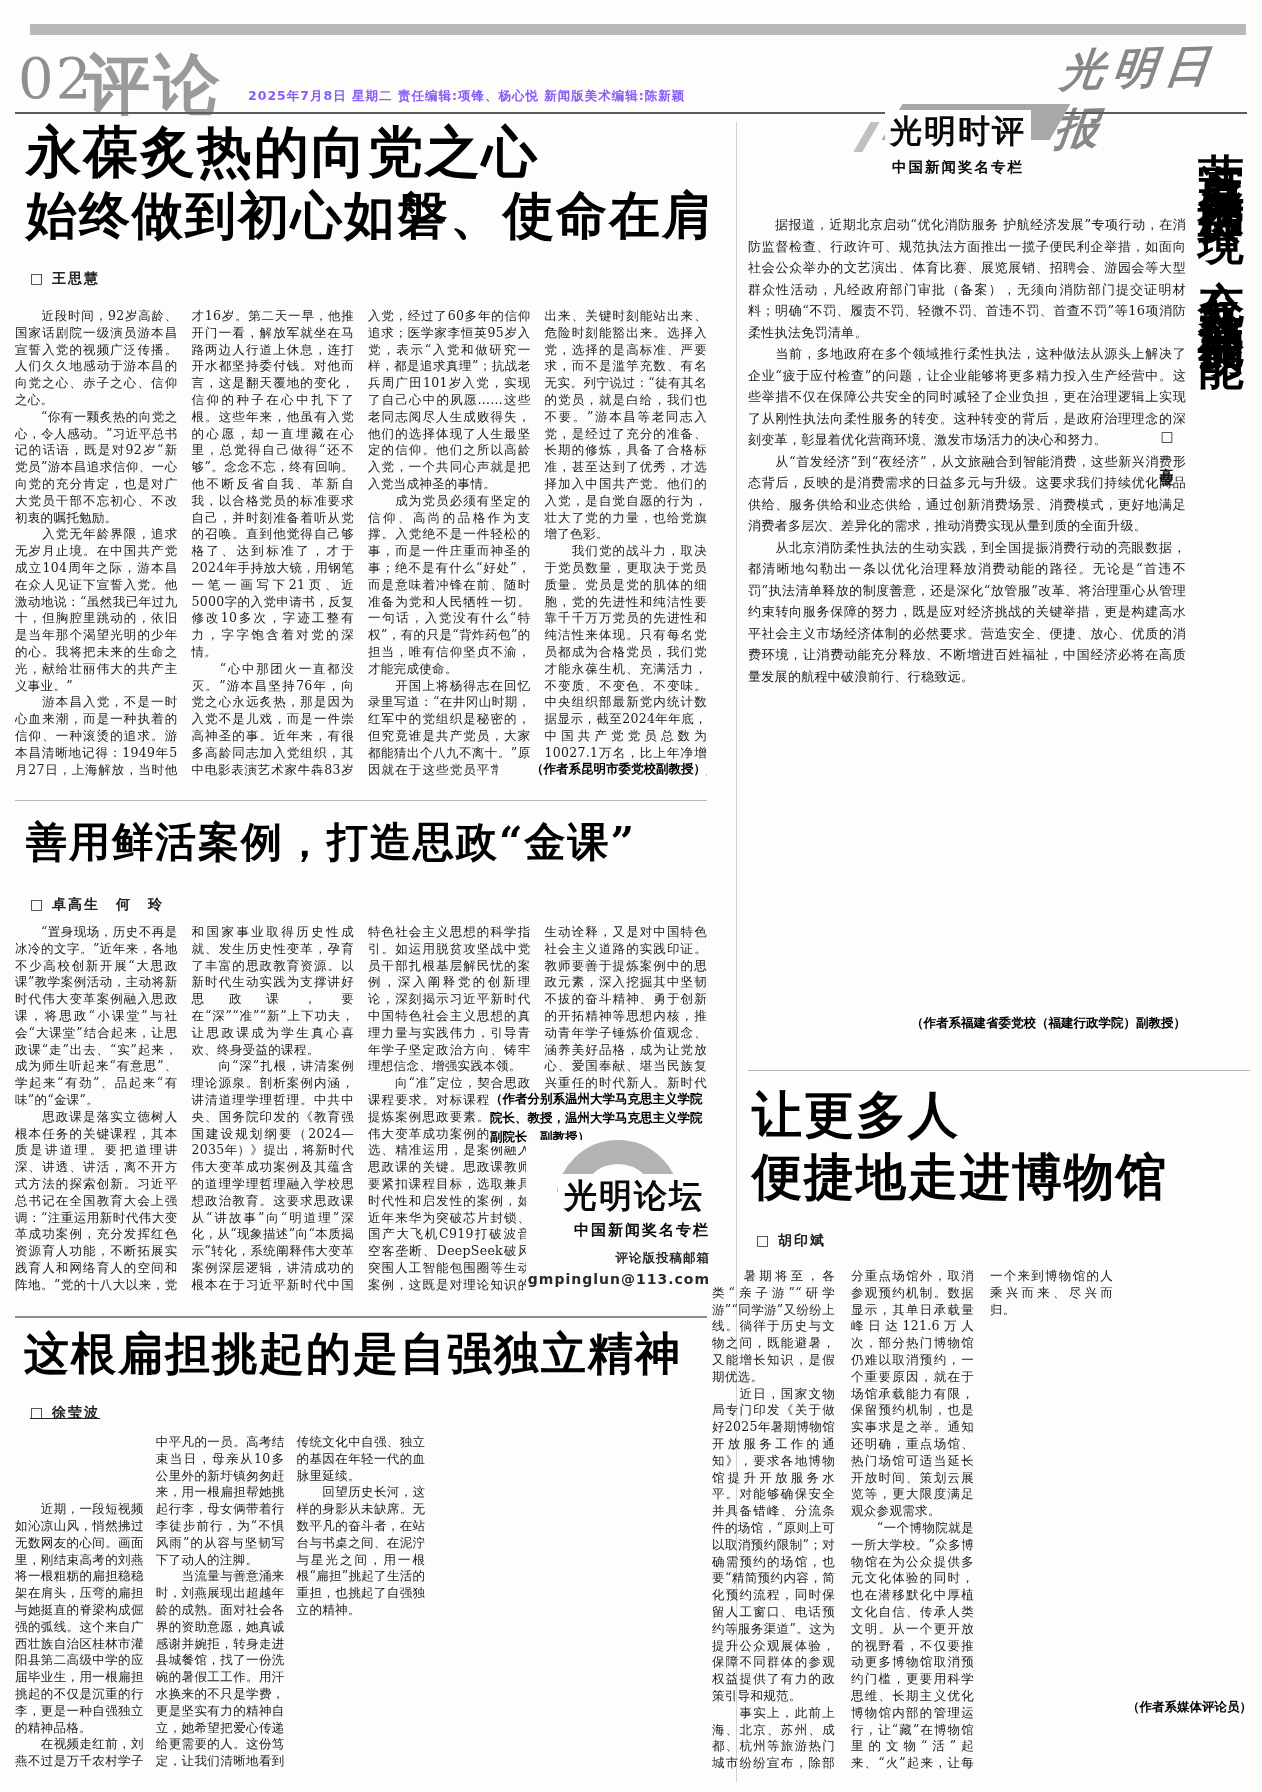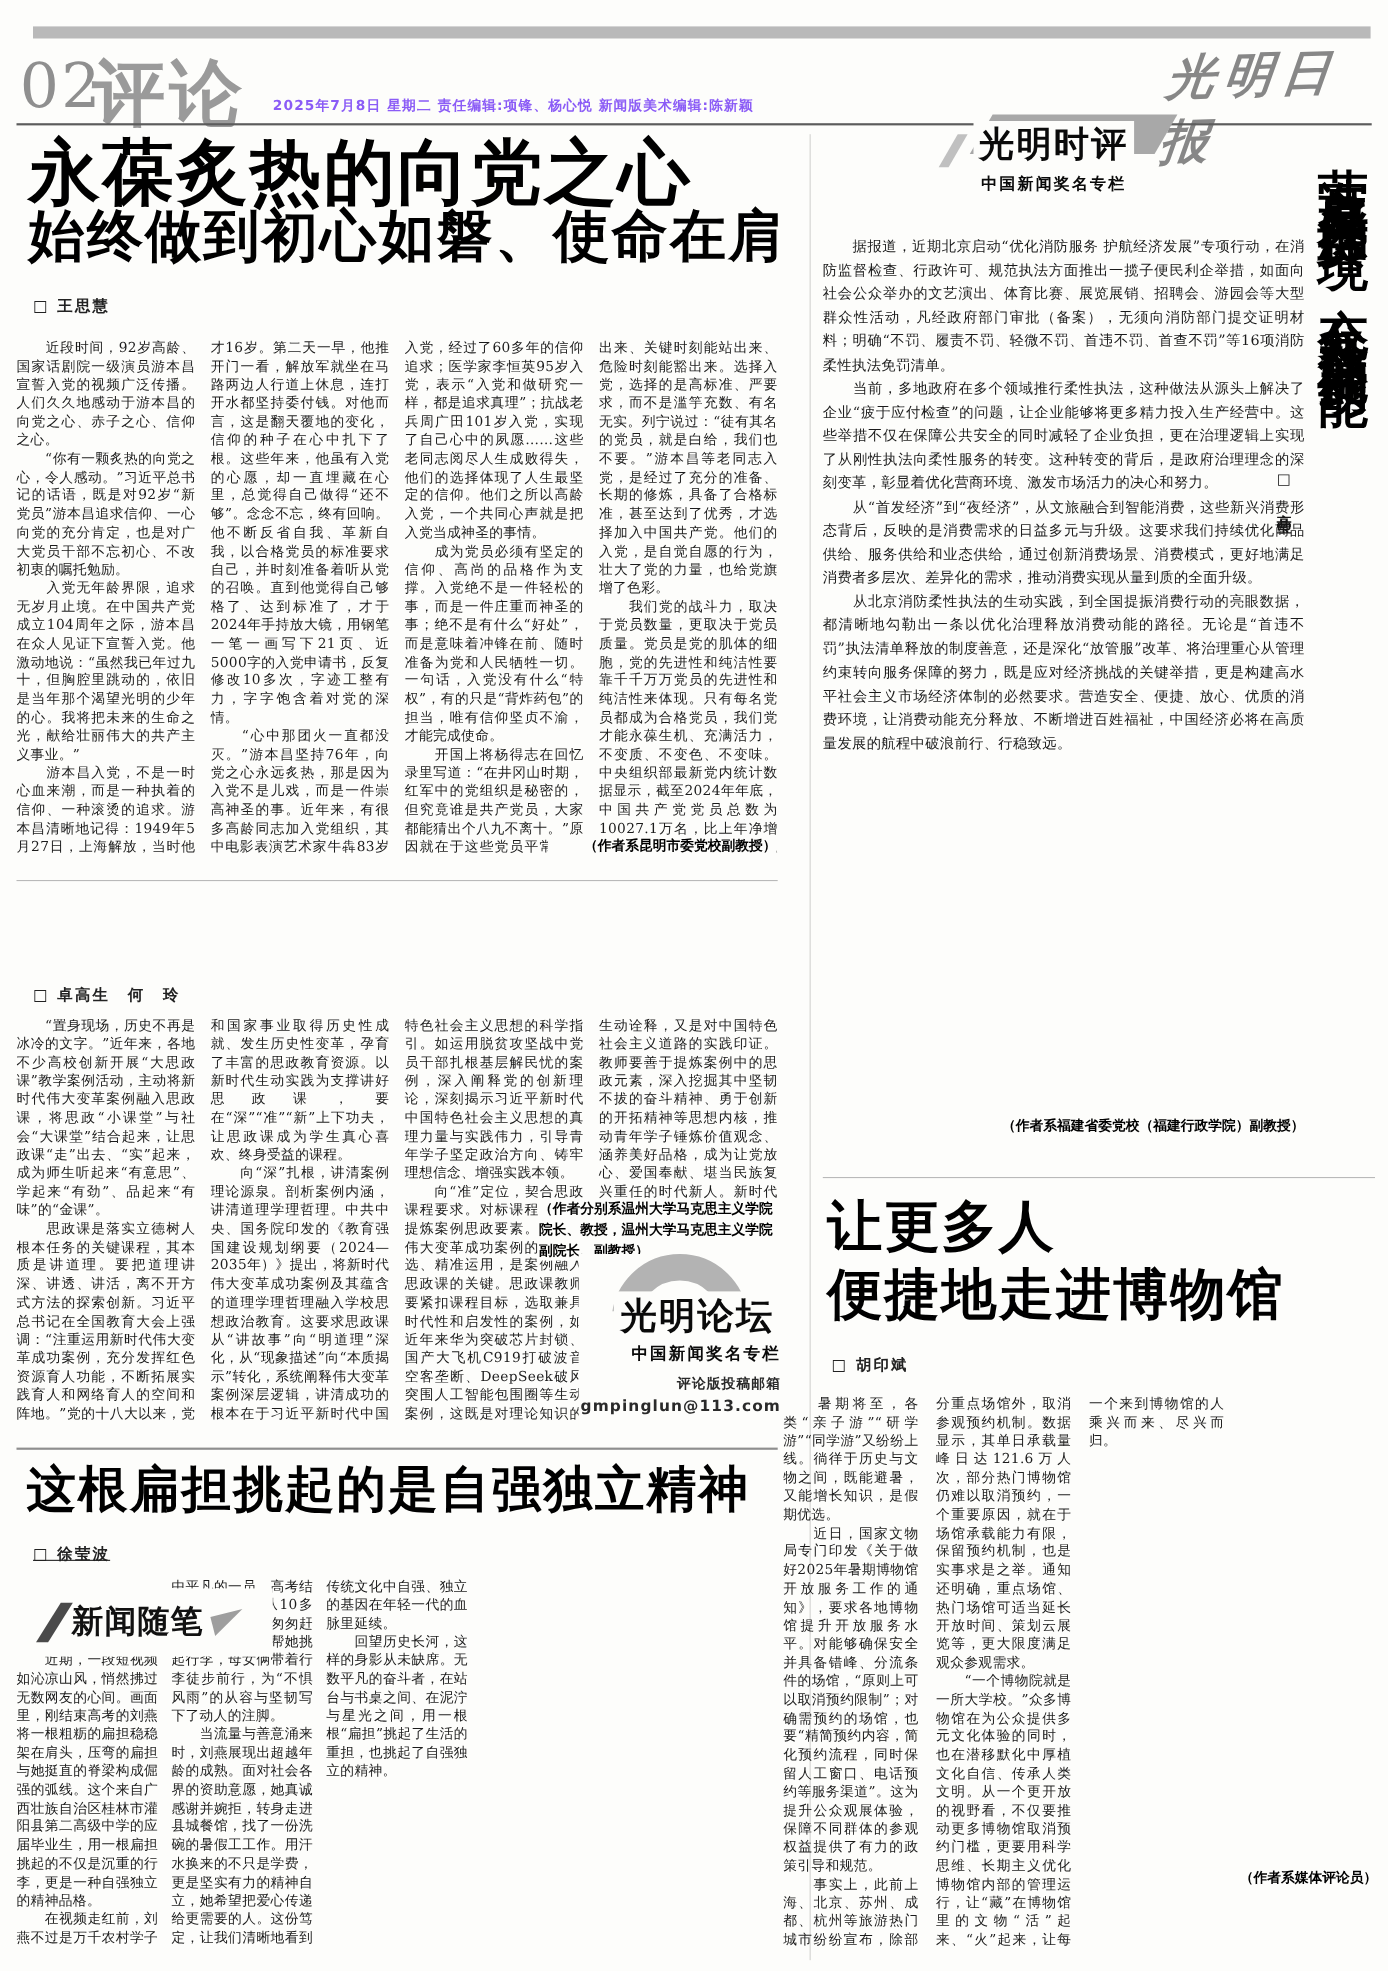--- a/index.html
+++ b/index.html
@@ -18,21 +18,21 @@
   .headrule{left:15px;top:112px;width:1232px;height:2px;background:#5c5c5c;}
   .vrule{left:736px;top:122px;width:1px;height:1660px;background:#d2d2d0;}
   
   .hl{font-weight:900;color:#000;line-height:1.08;letter-spacing:2px;}
   .byline{font-size:14px;font-weight:600;color:#222;letter-spacing:2px;text-align:right;}
   .bodytxt{font-size:12.5px;line-height:16.8px;letter-spacing:0.3px;color:#1b1b1b;overflow:hidden;column-fill:auto;}
   .attr{font-family:"DejaVu Sans","Liberation Sans",sans-serif;font-size:12.5px;font-weight:700;
         color:#000;background:#fdfdfb;line-height:1.5;}
   .divider{height:1px;background:#b9b9b9;}
   
-  .a1h1{left:26px;top:122px;font-size:65px;text-align:right;}
+  .a1h1{left:26px;top:122px;font-size:55px;text-align:right;}
   .a1h2{left:26px;top:188px;font-size:51px;}
   .a1by{left:30px;top:270px;}
   .a1body{left:15px;top:308px;width:692px;height:482px;column-count:4;column-gap:14px;}
   .a1attr{left:498px;top:760px;width:208px;text-align:right;}
   .div1{left:15px;top:800px;width:692px;}
   
   .a2h{left:26px;top:820px;font-size:41px;}
   .a2by{left:30px;top:896px;}
   .a2body{left:15px;top:924px;width:692px;height:384px;column-count:4;column-gap:14px;}
   .a2attr{left:490px;top:1090px;width:218px;text-align:left;}
@@ -99,20 +99,21 @@
 　　入党无年龄界限，追求无岁月止境。在中国共产党成立104周年之际，游本昌在众人见证下宣誓入党。他激动地说：“虽然我已年过九十，但胸腔里跳动的，依旧是当年那个渴望光明的少年的心。我将把未来的生命之光，献给壮丽伟大的共产主义事业。”
 　　游本昌入党，不是一时心血来潮，而是一种执着的信仰、一种滚烫的追求。游本昌清晰地记得：1949年5月27日，上海解放，当时他才16岁。第二天一早，他推开门一看，解放军就坐在马路两边人行道上休息，连打开水都坚持委付钱。对他而言，这是翻天覆地的变化，信仰的种子在心中扎下了根。这些年来，他虽有入党的心愿，却一直埋藏在心里，总觉得自己做得“还不够”。念念不忘，终有回响。他不断反省自我、革新自我，以合格党员的标准要求自己，并时刻准备着听从党的召唤。直到他觉得自己够格了、达到标准了，才于2024年手持放大镜，用钢笔一笔一画写下21页、近5000字的入党申请书，反复修改10多次，字迹工整有力，字字饱含着对党的深情。
 　　“心中那团火一直都没灭。”游本昌坚持76年，向党之心永远炙热，那是因为入党不是儿戏，而是一件崇高神圣的事。近年来，有很多高龄同志加入党组织，其中电影表演艺术家牛犇83岁入党，经过了60多年的信仰追求；医学家李恒英95岁入党，表示“入党和做研究一样，都是追求真理”；抗战老兵周广田101岁入党，实现了自己心中的夙愿……这些老同志阅尽人生成败得失，他们的选择体现了人生最坚定的信仰。他们之所以高龄入党，一个共同心声就是把入党当成神圣的事情。
 　　成为党员必须有坚定的信仰、高尚的品格作为支撑。入党绝不是一件轻松的事，而是一件庄重而神圣的事；绝不是有什么“好处”，而是意味着冲锋在前、随时准备为党和人民牺牲一切。一句话，入党没有什么“特权”，有的只是“背炸药包”的担当，唯有信仰坚贞不渝，才能完成使命。
 　　开国上将杨得志在回忆录里写道：“在井冈山时期，红军中的党组织是秘密的，但究竟谁是共产党员，大家都能猜出个八九不离十。”原因就在于这些党员平常能看出来、关键时刻能站出来、危险时刻能豁出来。选择入党，选择的是高标准、严要求，而不是滥竽充数、有名无实。列宁说过：“徒有其名的党员，就是白给，我们也不要。”游本昌等老同志入党，是经过了充分的准备、长期的修炼，具备了合格标准，甚至达到了优秀，才选择加入中国共产党。他们的入党，是自觉自愿的行为，壮大了党的力量，也给党旗增了色彩。
 　　我们党的战斗力，取决于党员数量，更取决于党员质量。党员是党的肌体的细胞，党的先进性和纯洁性要靠千千万万党员的先进性和纯洁性来体现。只有每名党员都成为合格党员，我们党才能永葆生机、充满活力，不变质、不变色、不变味。中央组织部最新党内统计数据显示，截至2024年年底，中国共产党党员总数为10027.1万名，比上年净增108.6万名，党的基层组织525.0万个，比上年净增7.4万个。中国共产党坚持用改革精神和严的标准管党治党，着力建强基层组织、锻造过硬队伍，为以中国式现代化全面推进强国建设、民族复兴伟业提供坚强组织保证。我们党作为执政党，如果1亿多党员都成为合格党员，讲政治、有信念，讲规矩、有纪律，讲道德、有品行，讲奉献、有作为，达到“四讲四有”标准，那么我们党将坚如磐石、无坚不摧，必将有力推动“中国号”巨轮行稳致远。
 　　组织入党一生一次，思想入党一生一世。我们常讲，党员的党性修养不会随着党龄的增长而自然增高，也不会随着职务的提升而自然增长。历史和现实都告诉我们，马克思主义政党什么时候失去了先进性和纯洁性，什么时候就会失去生机和活力。对广大党员来说，入党只是一种仪式，党性修养、作风锤炼才是长期的，不忘初心、永葆一颗炙热的向党之心才是永恒的。怀中一寸心，千载永不易。每名党员不论党龄多长、职务多高，永远都不能忘了举起的右拳和那滚烫的誓言，要经常进行思想政治体检，同党中央要求“对标”，拿党章党规“扫描”，用人民群众新期待“透视”，同先进典型“对照”，始终像游本昌等老艺术家、老党员那样，把初心使命铭记在肩，永远保持共产党人的政治本色。</div>
   <div class="abs attr a1attr">（作者系昆明市委党校副教授）</div>
   <div class="abs divider div1"></div>
 
+  <div class="abs hl a2h">善用鲜活案例，打造思政“金课”</div>
   <div class="abs byline a2by">□ 卓高生　何　玲</div>
   <div class="abs bodytxt flow a2body">　　“置身现场，历史不再是冰冷的文字。”近年来，各地不少高校创新开展“大思政课”教学案例活动，主动将新时代伟大变革案例融入思政课，将思政“小课堂”与社会“大课堂”结合起来，让思政课“走”出去、“实”起来，成为师生听起来“有意思”、学起来“有劲”、品起来“有味”的“金课”。
 　　思政课是落实立德树人根本任务的关键课程，其本质是讲道理。要把道理讲深、讲透、讲活，离不开方式方法的探索创新。习近平总书记在全国教育大会上强调：“注重运用新时代伟大变革成功案例，充分发挥红色资源育人功能，不断拓展实践育人和网络育人的空间和阵地。”党的十八大以来，党和国家事业取得历史性成就、发生历史性变革，孕育了丰富的思政教育资源。以新时代生动实践为支撑讲好思政课，要在“深”“准”“新”上下功夫，让思政课成为学生真心喜欢、终身受益的课程。
 　　向“深”扎根，讲清案例理论源泉。剖析案例内涵，讲清道理学理哲理。中共中央、国务院印发的《教育强国建设规划纲要（2024—2035年）》提出，将新时代伟大变革成功案例及其蕴含的道理学理哲理融入学校思想政治教育。这要求思政课从“讲故事”向“明道理”深化，从“现象描述”向“本质揭示”转化，系统阐释伟大变革案例深层逻辑，讲清成功的根本在于习近平新时代中国特色社会主义思想的科学指引。如运用脱贫攻坚战中党员干部扎根基层解民忧的案例，深入阐释党的创新理论，深刻揭示习近平新时代中国特色社会主义思想的真理力量与实践伟力，引导青年学子坚定政治方向、铸牢理想信念、增强实践本领。
 　　向“准”定位，契合思政课程要求。对标课程核心，提炼案例思政要素。新时代伟大变革成功案例的科学筛选、精准运用，是案例融入思政课的关键。思政课教师要紧扣课程目标，选取兼具时代性和启发性的案例，如近年来华为突破芯片封锁、国产大飞机C919打破波音空客垄断、DeepSeek破风突围人工智能包围圈等生动案例，这既是对理论知识的生动诠释，又是对中国特色社会主义道路的实践印证。教师要善于提炼案例中的思政元素，深入挖掘其中坚韧不拔的奋斗精神、勇于创新的开拓精神等思想内核，推动青年学子锤炼价值观念、涵养美好品格，成为让党放心、爱国奉献、堪当民族复兴重任的时代新人。新时代伟大变革的成功案例具有多层次、多维度的特点，需要结合青少年的认知发展规律分层递进设计，强化育人衔接。小学阶段注重情感启蒙，应以生动形象的案例与具象化的图文涵养学生的道德情感；中学阶段注重培育政治素养，从理性分析入手探讨案例背后的理论逻辑和实践逻辑，强化思想认知；大学阶段注重培养学生的使命担当，运用实践案例强化学生对投身中国式现代化建设的行动自觉，构建循序渐进、螺旋上升的案例育人体系。
 　　向“新”着力，拓宽案例教学路径。创新案例形式，丰富教学载体。数字技术为思政课教学创造了新载体，依托VR（虚拟现实）、AR（增强现实）、短视频等新媒体技术把变革案例转化为具象化、可视化的教学资源，使宏大的案例叙事与抽象的理论知识具体可感，有效增强课堂的趣味性，激发学生情感共鸣。人工智能可辅助思政课教学精准识别学生需求，使案例教学更具个性化和针对性。“内容为王”是思政课用好人工智能技术的核心要义，坚持技术手段与教学内容有机融合，展现中国式现代化在理论、实践等方面的成就，用技术赋能教学，让案例更鲜活、课堂更生动、学生更爱听，真正实现思政课入脑入心。</div>
   <div class="abs attr a2attr">（作者分别系温州大学马克思主义学院院长、教授，温州大学马克思主义学院副院长、副教授）</div>
 
   <div class="abs forumbox">
     <div class="ringclip">
@@ -129,25 +130,20 @@
   <div class="abs hl a3h">这根扁担挑起的是自强独立精神</div>
   <div class="abs byline a3by">□ 徐莹波</div>
   <div class="abs bodytxt flow a3body">
 
 
 
 　　近期，一段短视频如沁凉山风，悄然拂过无数网友的心间。画面里，刚结束高考的刘燕将一根粗粝的扁担稳稳架在肩头，压弯的扁担与她挺直的脊梁构成倔强的弧线。这个来自广西壮族自治区桂林市灌阳县第二高级中学的应届毕业生，用一根扁担挑起的不仅是沉重的行李，更是一种自强独立的精神品格。
 　　在视频走红前，刘燕不过是万千农村学子中平凡的一员。高考结束当日，母亲从10多公里外的新圩镇匆匆赶来，用一根扁担帮她挑起行李，母女俩带着行李徒步前行，为“不惧风雨”的从容与坚韧写下了动人的注脚。
 　　当流量与善意涌来时，刘燕展现出超越年龄的成熟。面对社会各界的资助意愿，她真诚感谢并婉拒，转身走进县城餐馆，找了一份洗碗的暑假工工作。用汗水换来的不只是学费，更是坚实有力的精神自立，她希望把爱心传递给更需要的人。这份笃定，让我们清晰地看到传统文化中自强、独立的基因在年轻一代的血脉里延续。
 　　回望历史长河，这样的身影从未缺席。无数平凡的奋斗者，在站台与书桌之间、在泥泞与星光之间，用一根根“扁担”挑起了生活的重担，也挑起了自强独立的精神。</div>
-  <div class="abs suibi">
-    <span class="sb-slash"></span>
-    <span class="sb-text">新闻随笔</span>
-    <span class="sb-flag"></span>
-  </div>
 
   <div class="abs shiping">
     <div class="sp-deco"></div>
     <div class="sp-slash"></div>
     <div><span class="sp-title">光明时评</span></div>
     <div class="sp-sub">中国新闻奖名专栏</div>
   </div>
 
   <div class="abs bodytxt flow r1body">　　据报道，近期北京启动“优化消防服务 护航经济发展”专项行动，在消防监督检查、行政许可、规范执法方面推出一揽子便民利企举措，如面向社会公众举办的文艺演出、体育比赛、展览展销、招聘会、游园会等大型群众性活动，凡经政府部门审批（备案），无须向消防部门提交证明材料；明确“不罚、履责不罚、轻微不罚、首违不罚、首查不罚”等16项消防柔性执法免罚清单。
 　　当前，多地政府在多个领域推行柔性执法，这种做法从源头上解决了企业“疲于应付检查”的问题，让企业能够将更多精力投入生产经营中。这些举措不仅在保障公共安全的同时减轻了企业负担，更在治理逻辑上实现了从刚性执法向柔性服务的转变。这种转变的背后，是政府治理理念的深刻变革，彰显着优化营商环境、激发市场活力的决心和努力。

